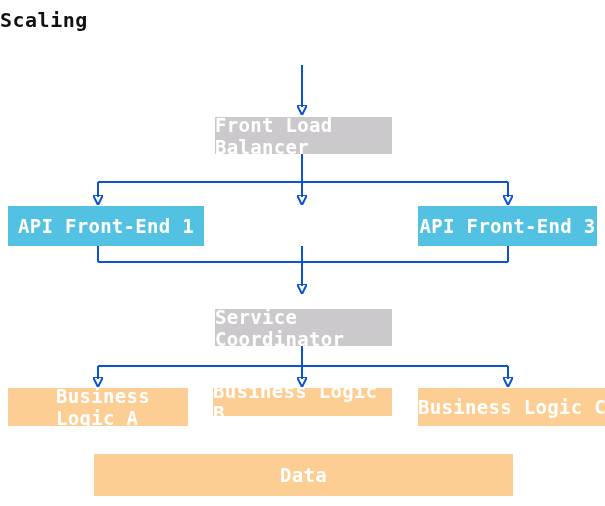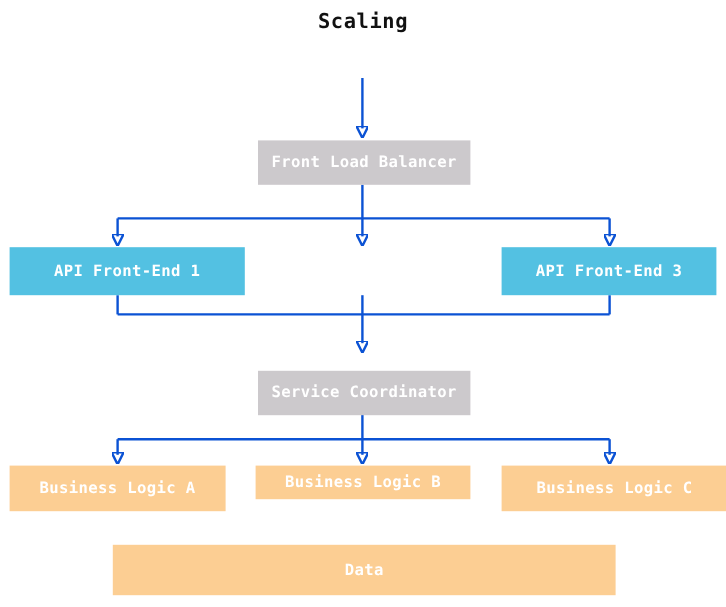--- a/index.html
+++ b/index.html
@@ -13,47 +13,47 @@
     width: 605px;
     height: 506px;
     background: #ffffff;
     overflow: hidden;
   }
   .diagram-title {
     position: absolute;
     top: 8px;
     left: 0;
     width: 605px;
-    text-align: center;
-    font-size: 17px;
+    text-align: left;
+    font-size: 20px;
     font-weight: bold;
     color: var(--title_text, #111);
     letter-spacing: 0.5px;
   }
   .node {
     position: absolute;
     display: flex;
     align-items: center;
     justify-content: center;
-    font-size: 13px;
+    font-size: 19px;
     font-weight: bold;
     color: var(--node_text, #fff);
     letter-spacing: 0.3px;
     box-sizing: border-box;
   }
   .node.gray   { background: var(--gray,   #ccc9cc); }
   .node.cyan   { background: var(--cyan,   #53c1e2); }
   .node.orange { background: var(--orange, #fcce93); }
 
   #flb  { left: 215px; top: 117px; width: 177px; height: 37px; }
   #api1 { left: 8px;   top: 206px; width: 196px; height: 40px; }
   #api2 { left: 213px; top: 206px; width: 179px; height: 40px; }
   #api3 { left: 418px; top: 206px; width: 179px; height: 40px; }
   #sc   { left: 215px; top: 297px; width: 177px; height: 37px; margin-top: 12px; }
-  #bla  { left: 8px;   top: 388px; width: 180px; height: 38px; }
+  #bla  { left: 8px;   top: 388px; width: 180px; height: 38px; padding-left: 48px; }
   #blb  { left: 213px; top: 388px; width: 179px; height: 28px; }
   #blc  { left: 418px; top: 388px; width: 188px; height: 38px; }
   #dat  { left: 94px;  top: 454px; width: 419px; height: 42px; }
 
   svg.edges {
     position: absolute;
     left: 0; top: 0;
     width: 605px; height: 506px;
     pointer-events: none;
   }

